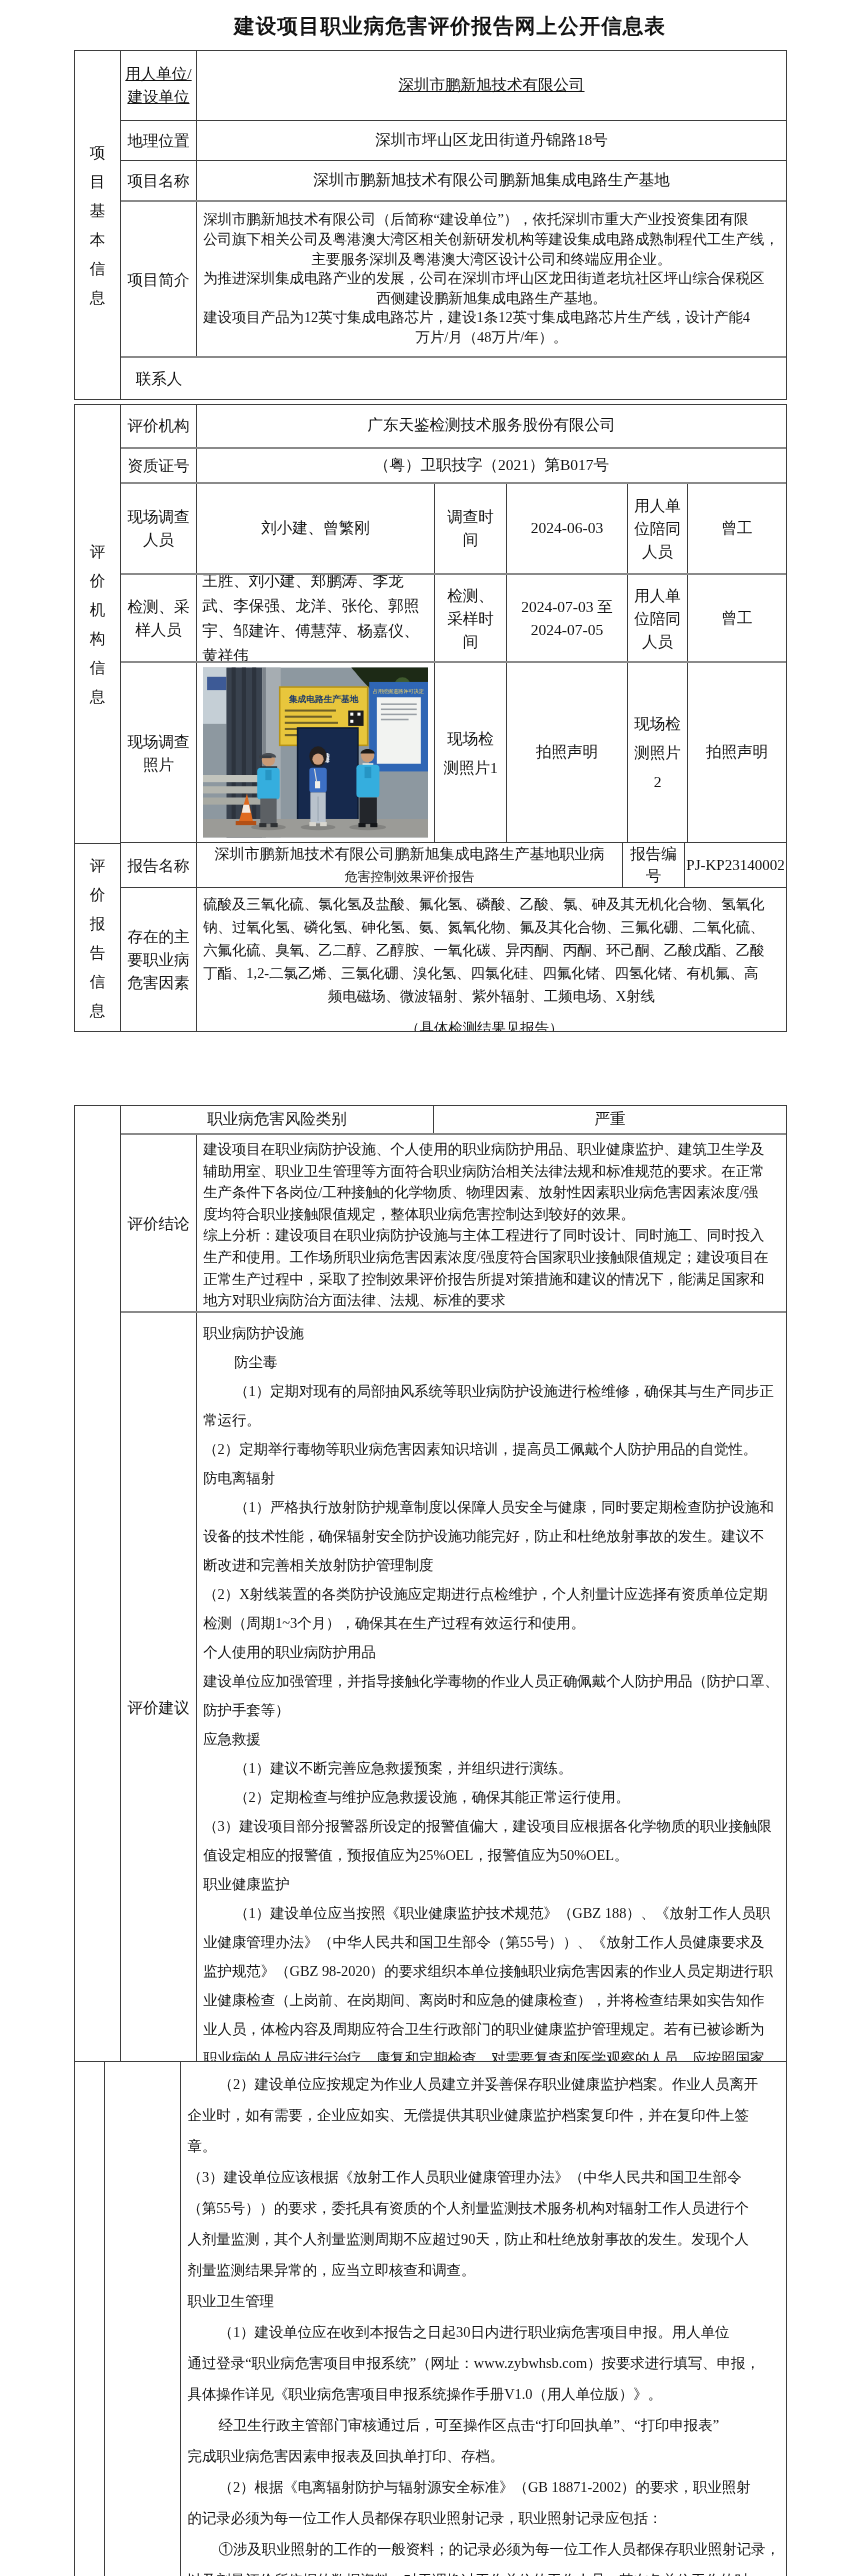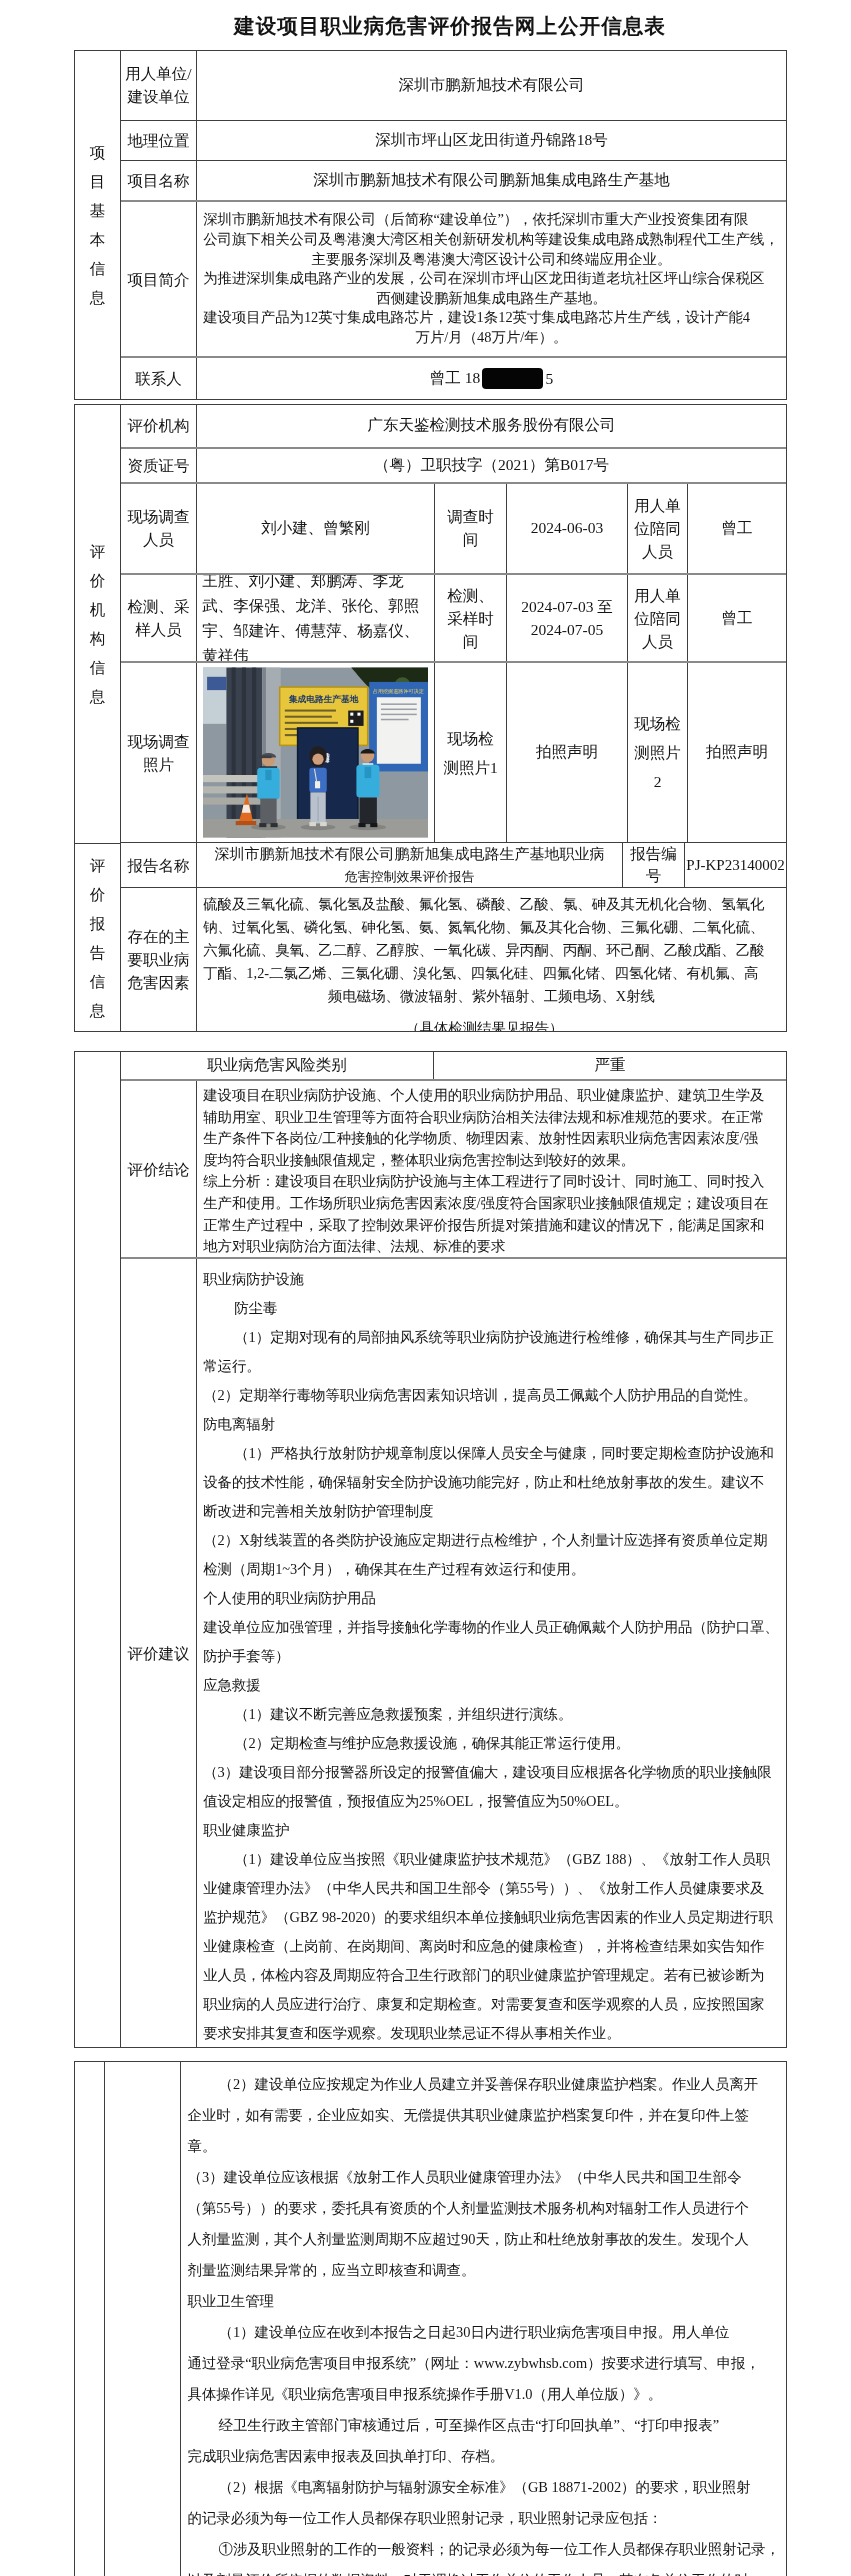--- a/index.html
+++ b/index.html
@@ -52,21 +52,21 @@
 
   <div class="title">建设项目职业病危害评价报告网上公开信息表</div>
 
   <div class="tbl" style="top:50px;height:350px;">
     <div class="colA">
       <div class="acell" style="flex:1;">
         <div class="vlabel">项目基本信息</div>
       </div>
     </div>
     <div class="rows">
-      <div class="row" style="height:70px;">
+      <div class="row" style="height:70px;text-decoration:underline;">
         <div class="cell cb">用人单位/建设单位</div>
         <div class="cell grow">深圳市鹏新旭技术有限公司</div>
       </div>
       <div class="row" style="height:41px;">
         <div class="cell cb">地理位置</div>
         <div class="cell grow">深圳市坪山区龙田街道丹锦路18号</div>
       </div>
       <div class="row thick" style="height:41px;">
         <div class="cell cb">项目名称</div>
         <div class="cell grow">深圳市鹏新旭技术有限公司鹏新旭集成电路生产基地</div>
@@ -78,25 +78,20 @@
             <div class="ln">公司旗下相关公司及粤港澳大湾区相关创新研发机构等建设集成电路成熟制程代工生产线，</div>
             <div class="ln c">主要服务深圳及粤港澳大湾区设计公司和终端应用企业。</div>
             <div class="ln">为推进深圳集成电路产业的发展，公司在深圳市坪山区龙田街道老坑社区坪山综合保税区</div>
             <div class="ln c">西侧建设鹏新旭集成电路生产基地。</div>
             <div class="ln">建设项目产品为12英寸集成电路芯片，建设1条12英寸集成电路芯片生产线，设计产能4</div>
             <div class="ln c">万片/月（48万片/年）。</div>
           </div>
       </div>
       <div class="row" style="height:41px;">
         <div class="cell cb">联系人</div>
-        <div class="cell grow">
-          <span>曾工 18</span>
-            <span class="redact"></span>
-            <span>5</span>
-        </div>
       </div>
     </div>
   </div>
 
   <div class="tbl" style="top:404px;height:628px;">
     <div class="colA">
       <div class="acell" style="height:439px;border-bottom:1px solid #3e3e3e;">
         <div class="vlabel">评价机构信息</div>
       </div>
       <div class="acell" style="flex:1;">
@@ -229,21 +224,21 @@
             <div class="ln">钠、过氧化氢、磷化氢、砷化氢、氨、氮氧化物、氟及其化合物、三氟化硼、二氧化硫、</div>
             <div class="ln">六氟化硫、臭氧、乙二醇、乙醇胺、一氧化碳、异丙酮、丙酮、环己酮、乙酸戊酯、乙酸</div>
             <div class="ln">丁酯、1,2-二氯乙烯、三氯化硼、溴化氢、四氯化硅、四氟化锗、四氢化锗、有机氟、高</div>
             <div class="ln c">频电磁场、微波辐射、紫外辐射、工频电场、X射线</div>
             <div class="ln c g">（具体检测结果见报告）。</div>
           </div>
       </div>
     </div>
   </div>
 
-  <div class="tbl" style="top:1051px;height:997px;">
+  <div class="tbl" style="top:1105px;height:997px;">
     <div class="colA">
         <div class="acell" style="flex:1;"></div>
       </div>
     <div class="rows">
       <div class="row thick" style="height:31px;">
         <div class="cell" style="width:313px;">职业病危害风险类别</div>
         <div class="cell grow">严重</div>
       </div>
       <div class="row thick" style="height:178px;">
         <div class="cell cb">评价结论</div>

